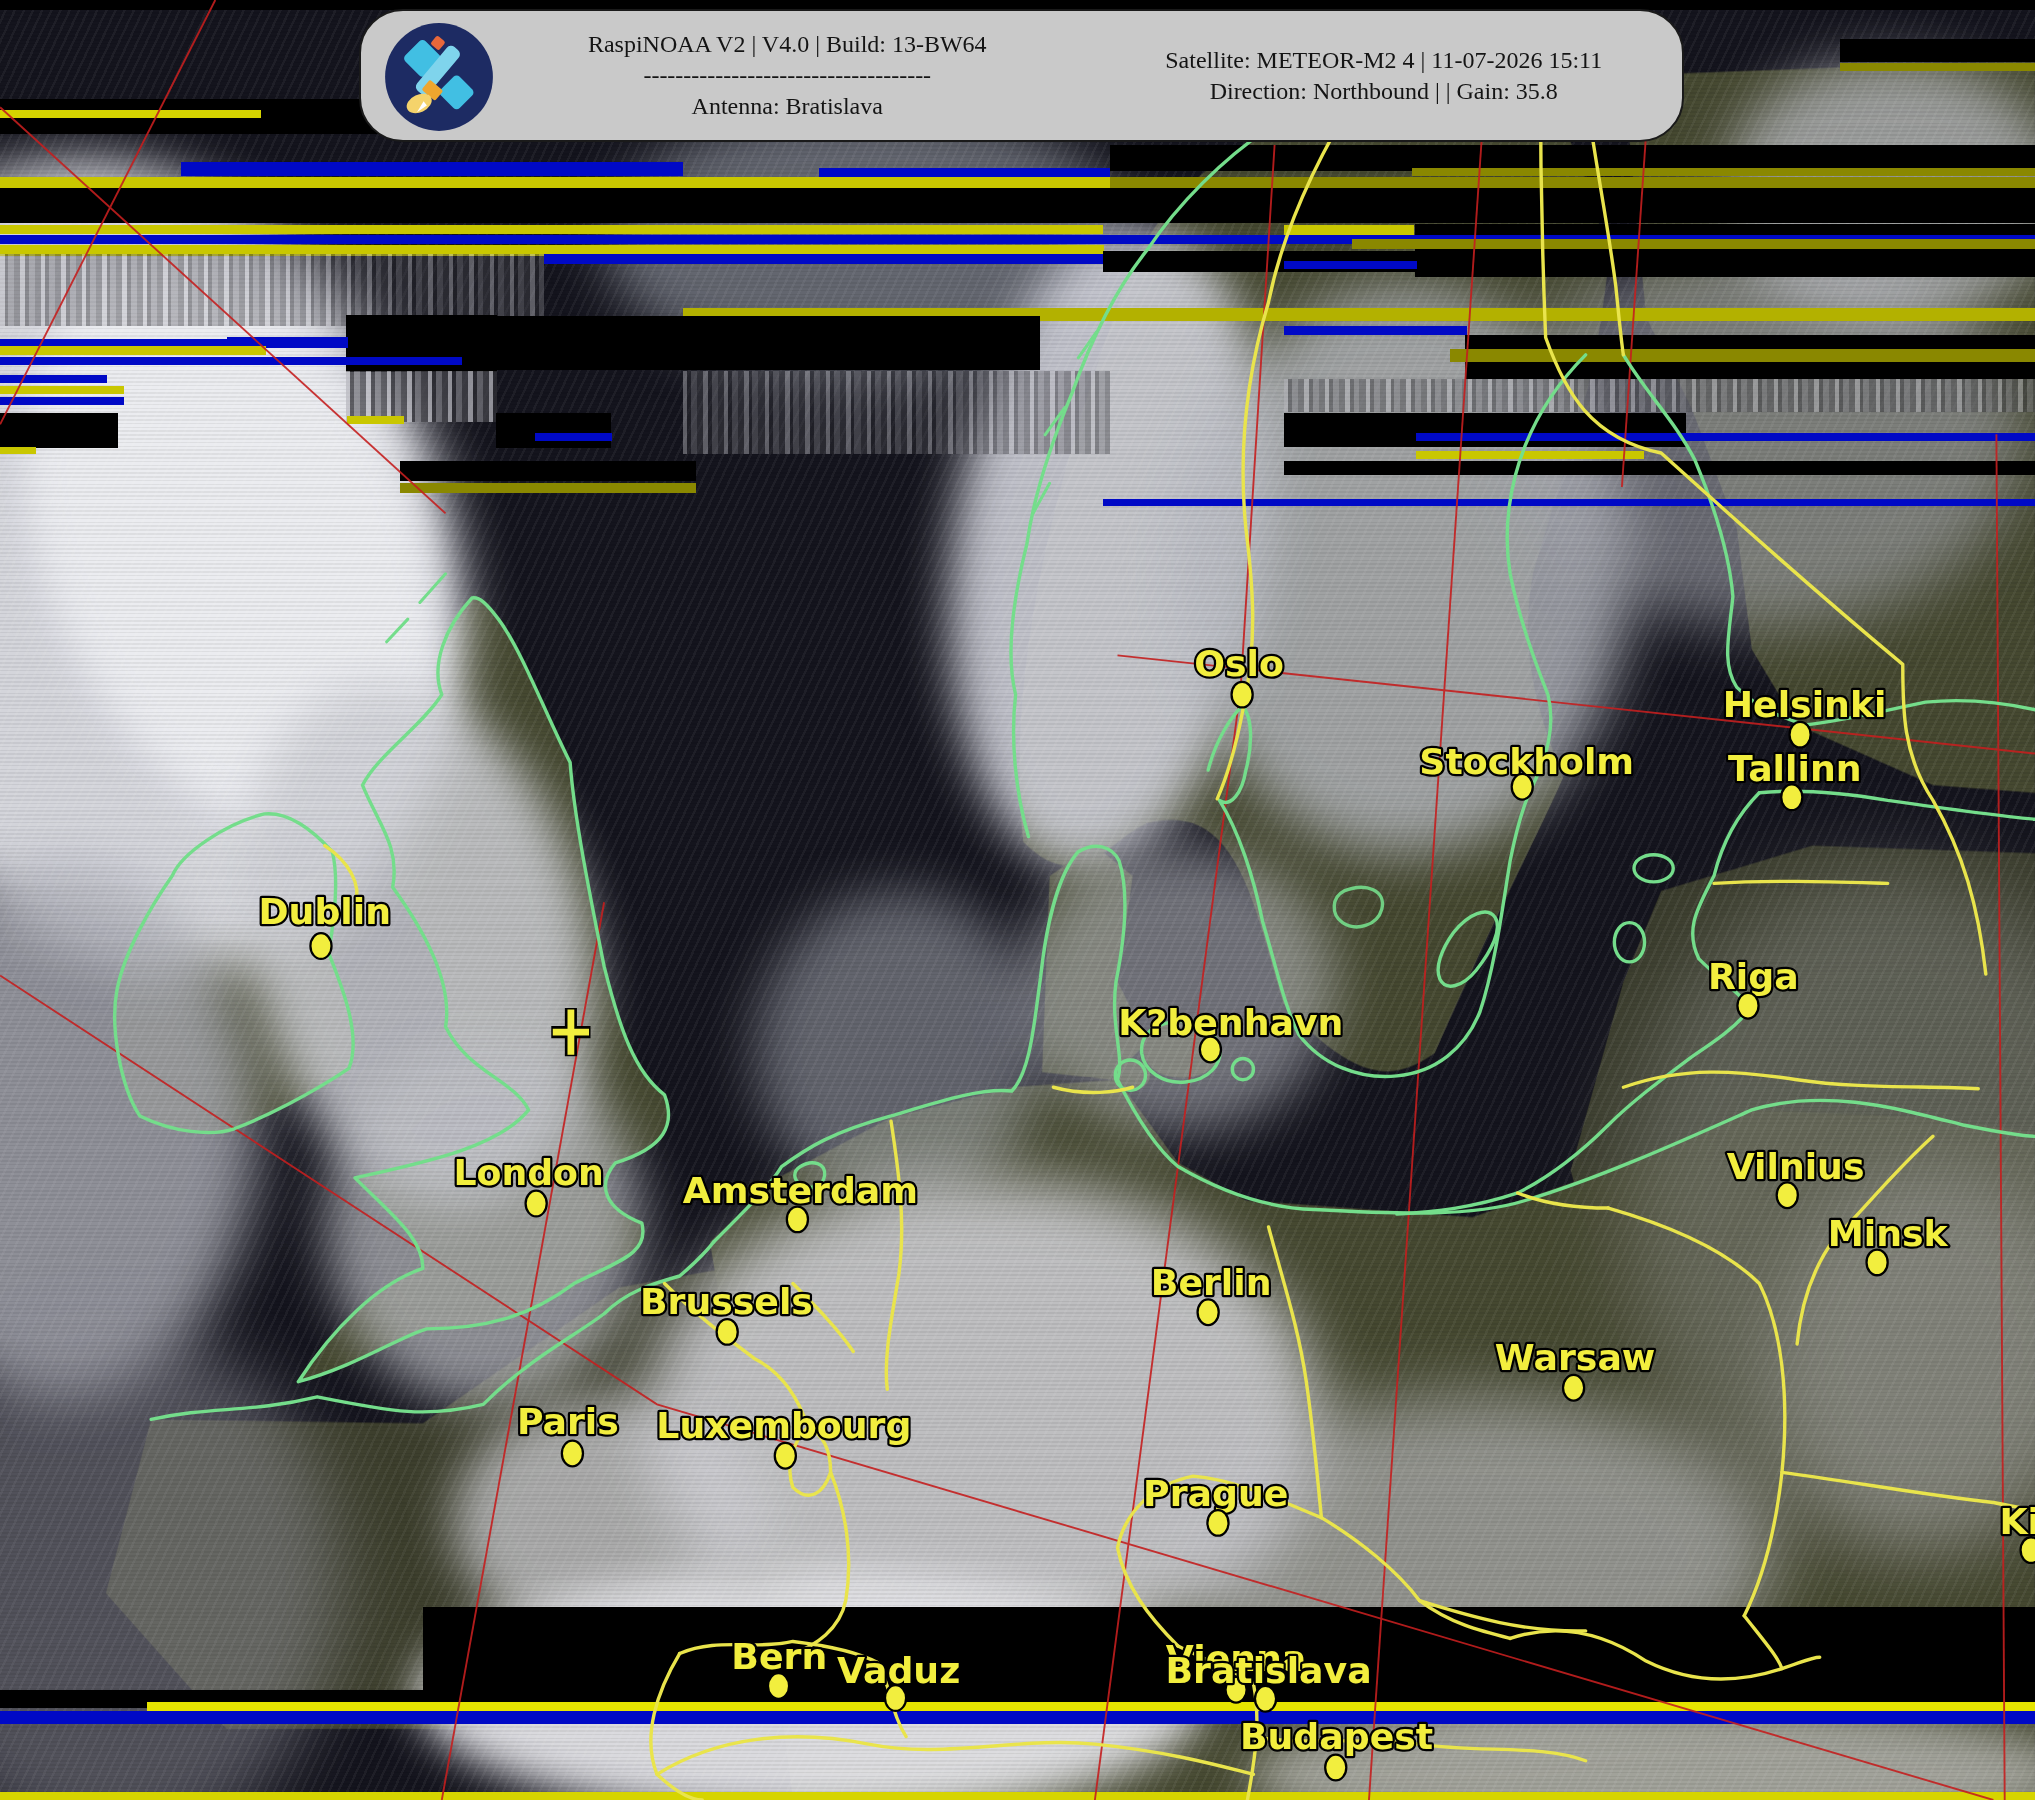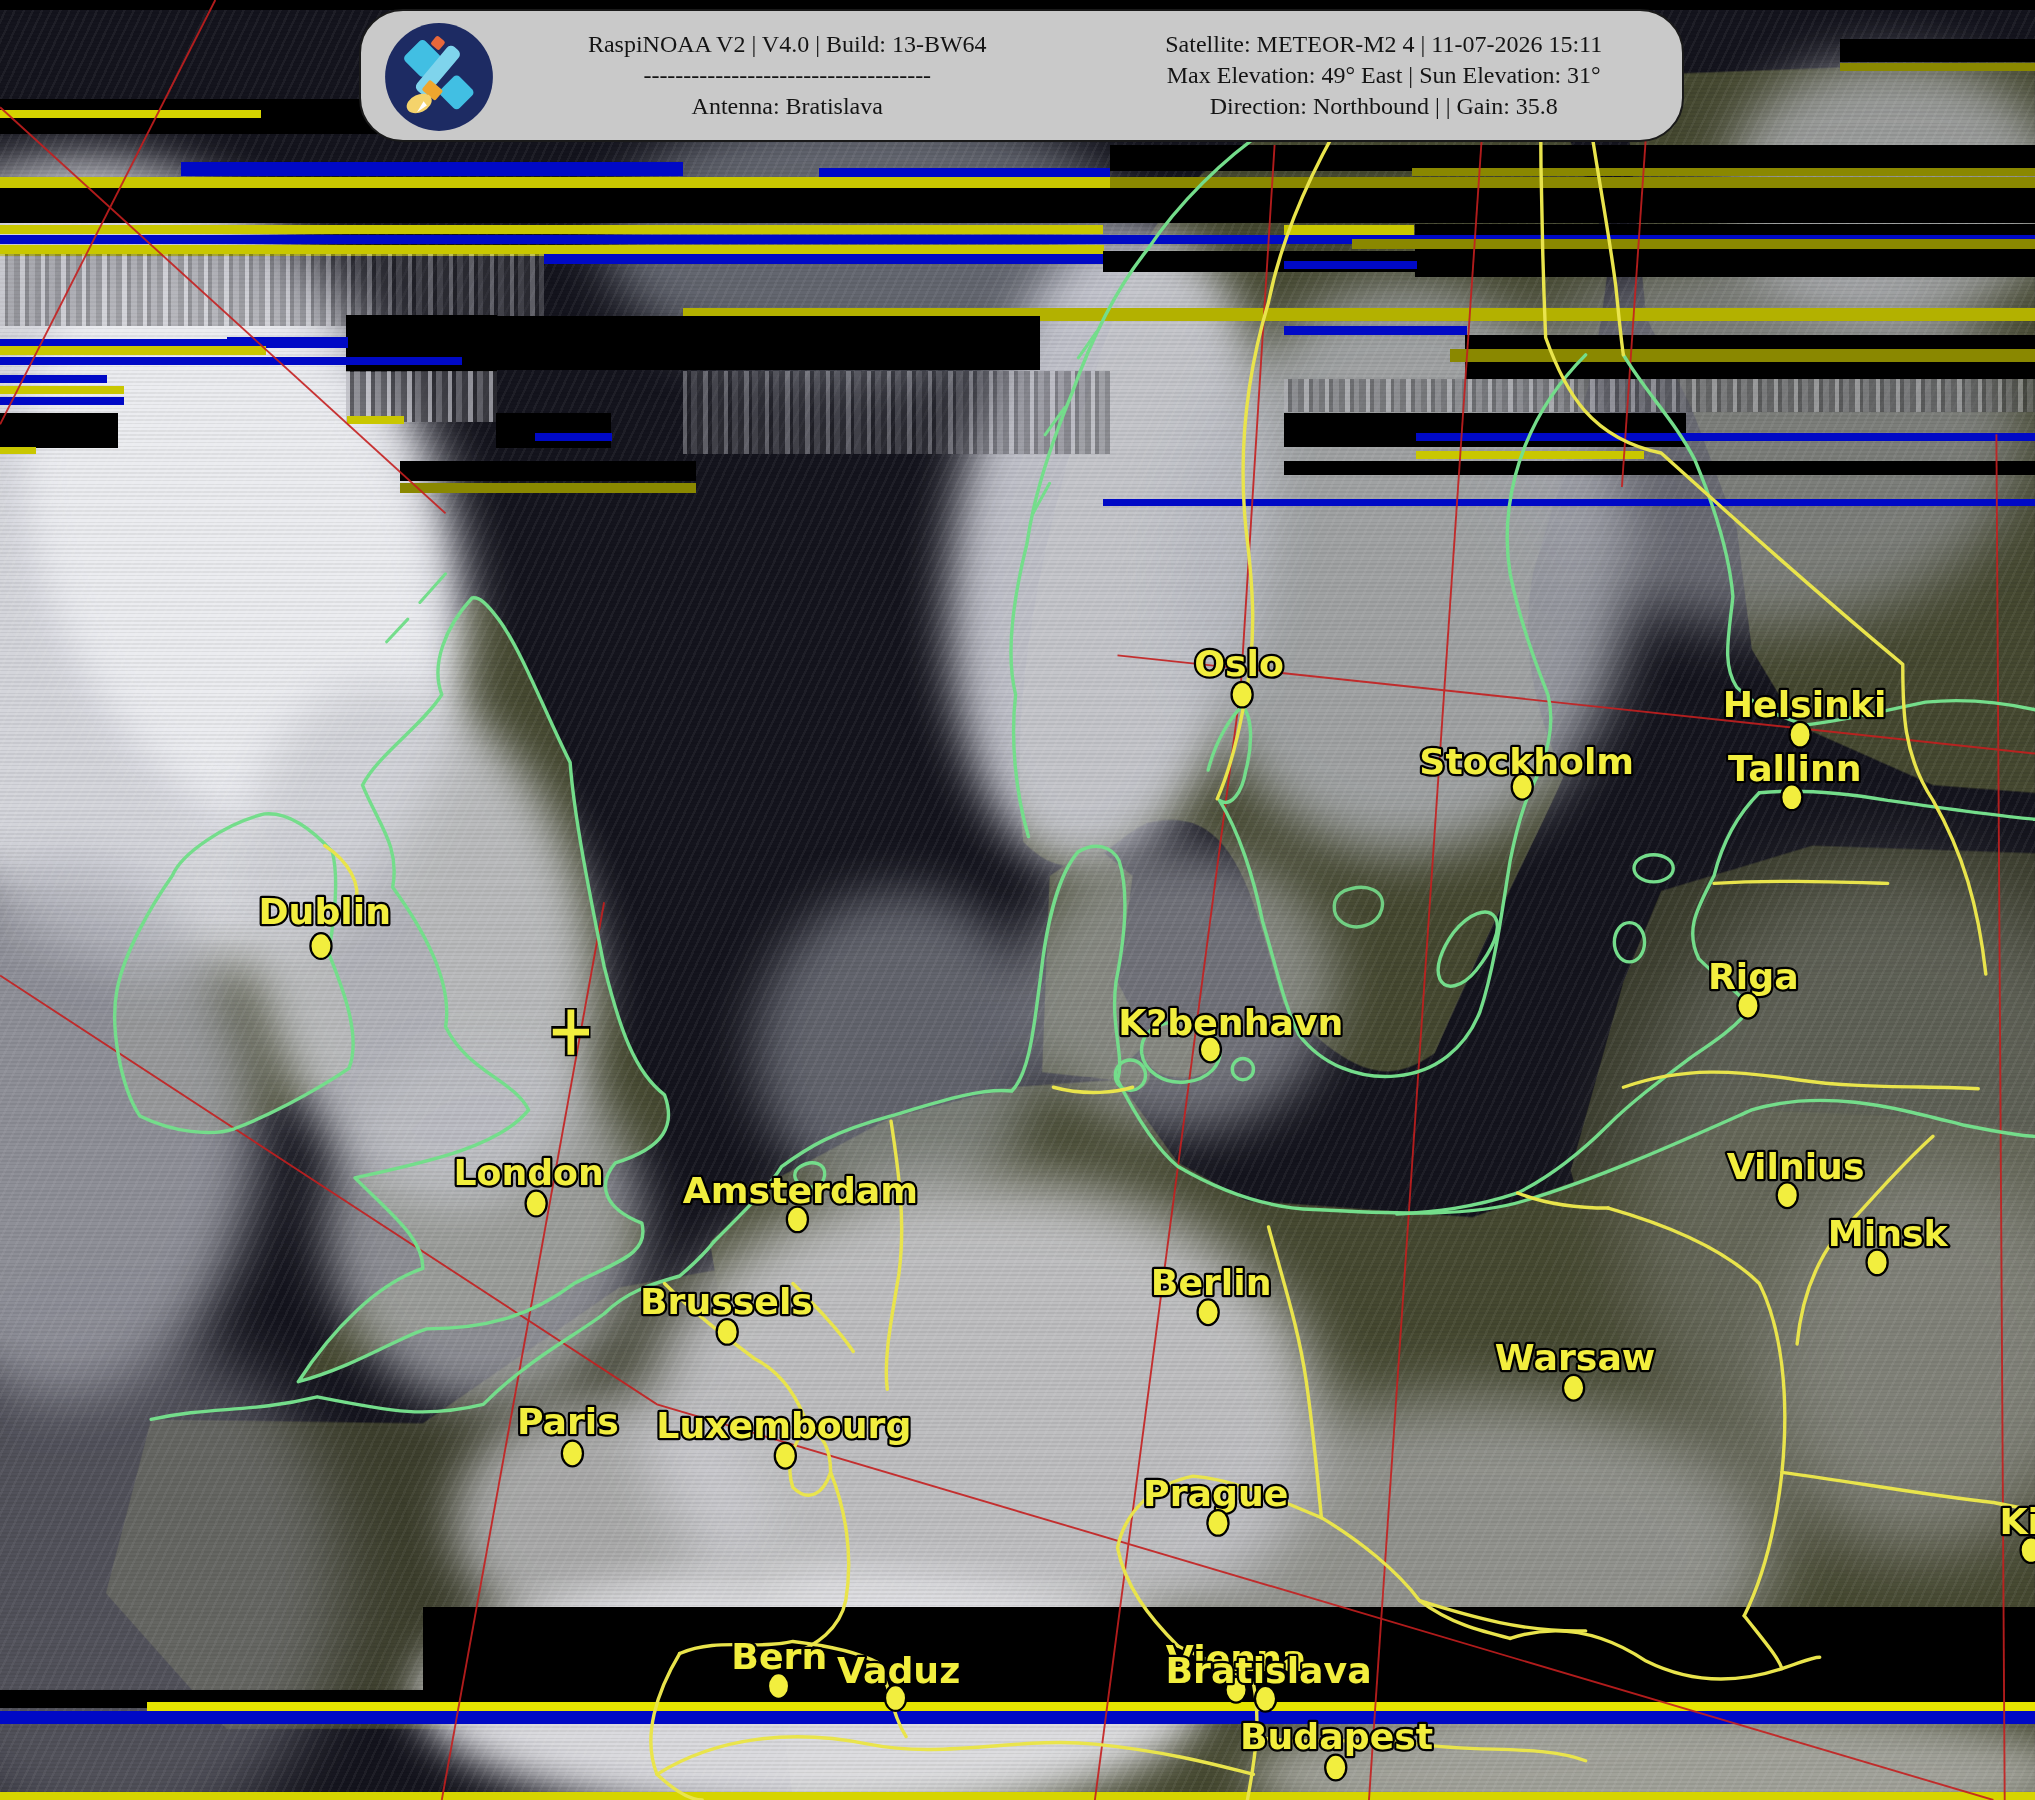--- a/index.html
+++ b/index.html
@@ -260,18 +260,17 @@
       <ellipse cx="32" cy="74" rx="12" ry="8" transform="rotate(-25 32 74)" fill="#f5d36b"></ellipse>
       <path d="M30,82 l6,-10 l3,4 z" fill="#ffffff"></path>
     </svg>
     <div class="hcol left">
       <div class="hline">RaspiNOAA V2 | V4.0 | Build: 13-BW64</div>
       <div class="hline">------------------------------------</div>
       <div class="hline">Antenna: Bratislava</div>
     </div>
     <div class="hcol">
       <div class="hline">Satellite: METEOR-M2 4 | 11-07-2026 15:11</div>
-      <div class="hline">Max Elevation: 49° East | Sun Elevation: 31°</div>
       <div class="hline">Direction: Northbound | | Gain: 35.8</div>
     </div>
   </div>
 </div>
 
 
 </body></html>

